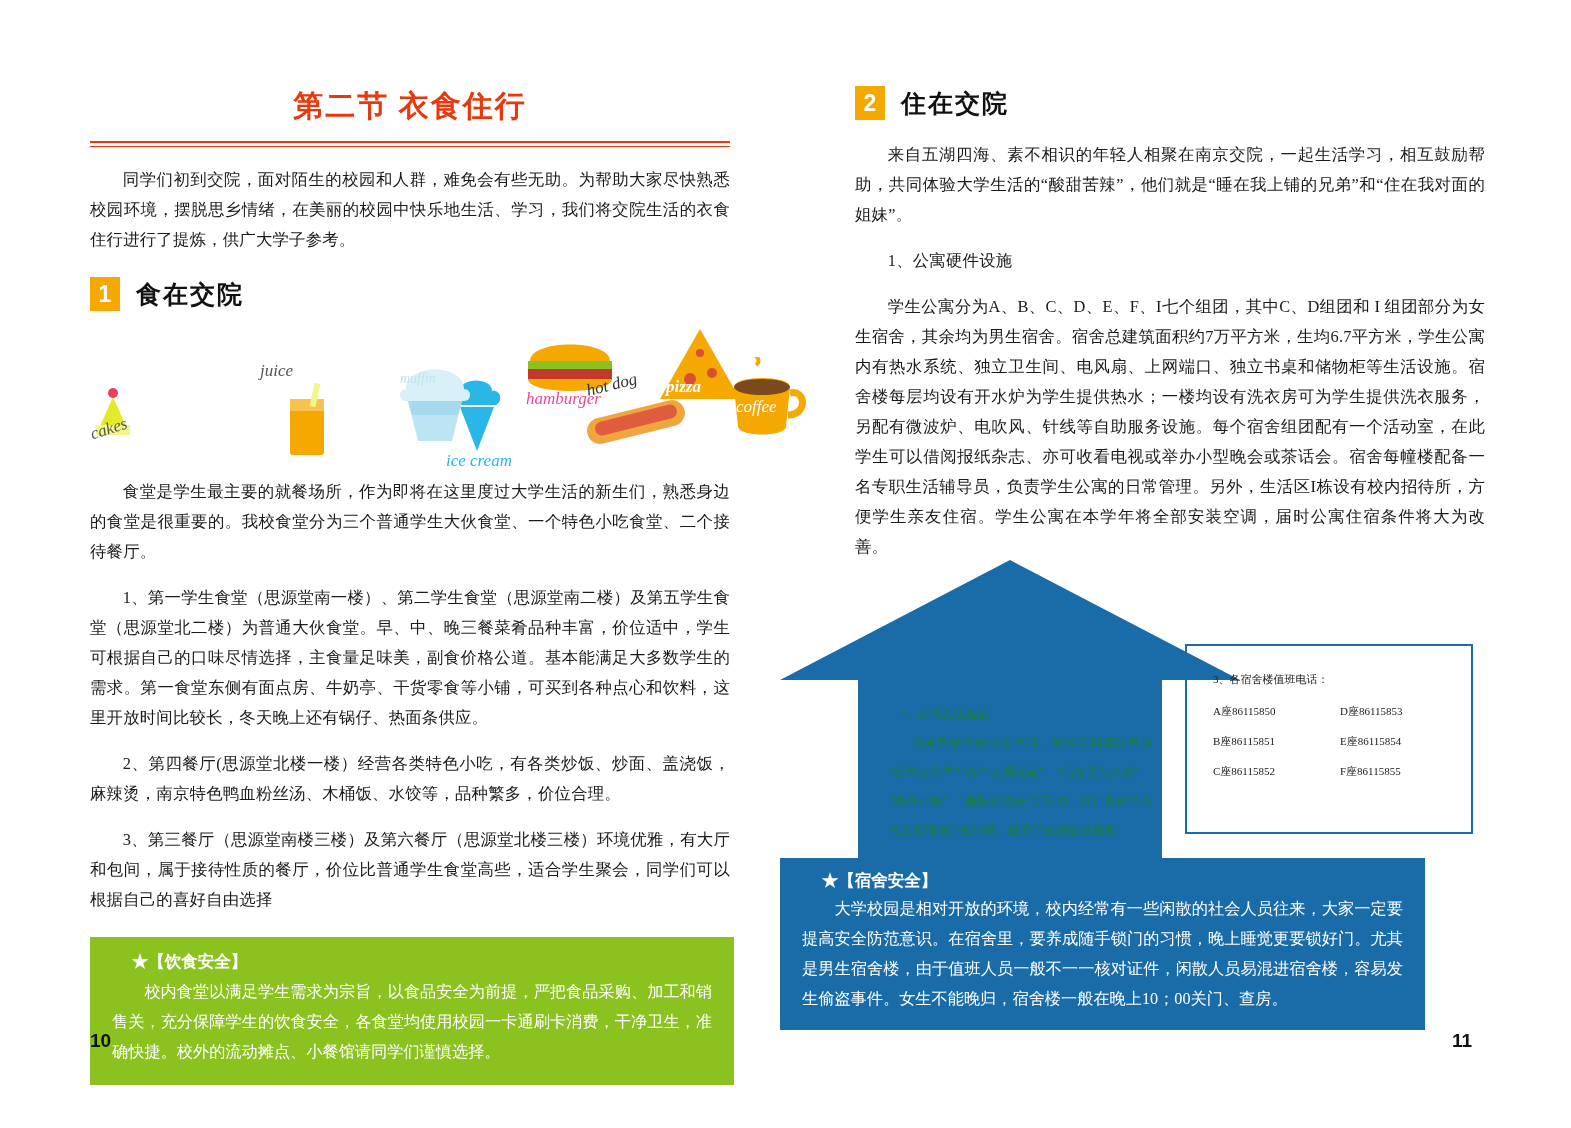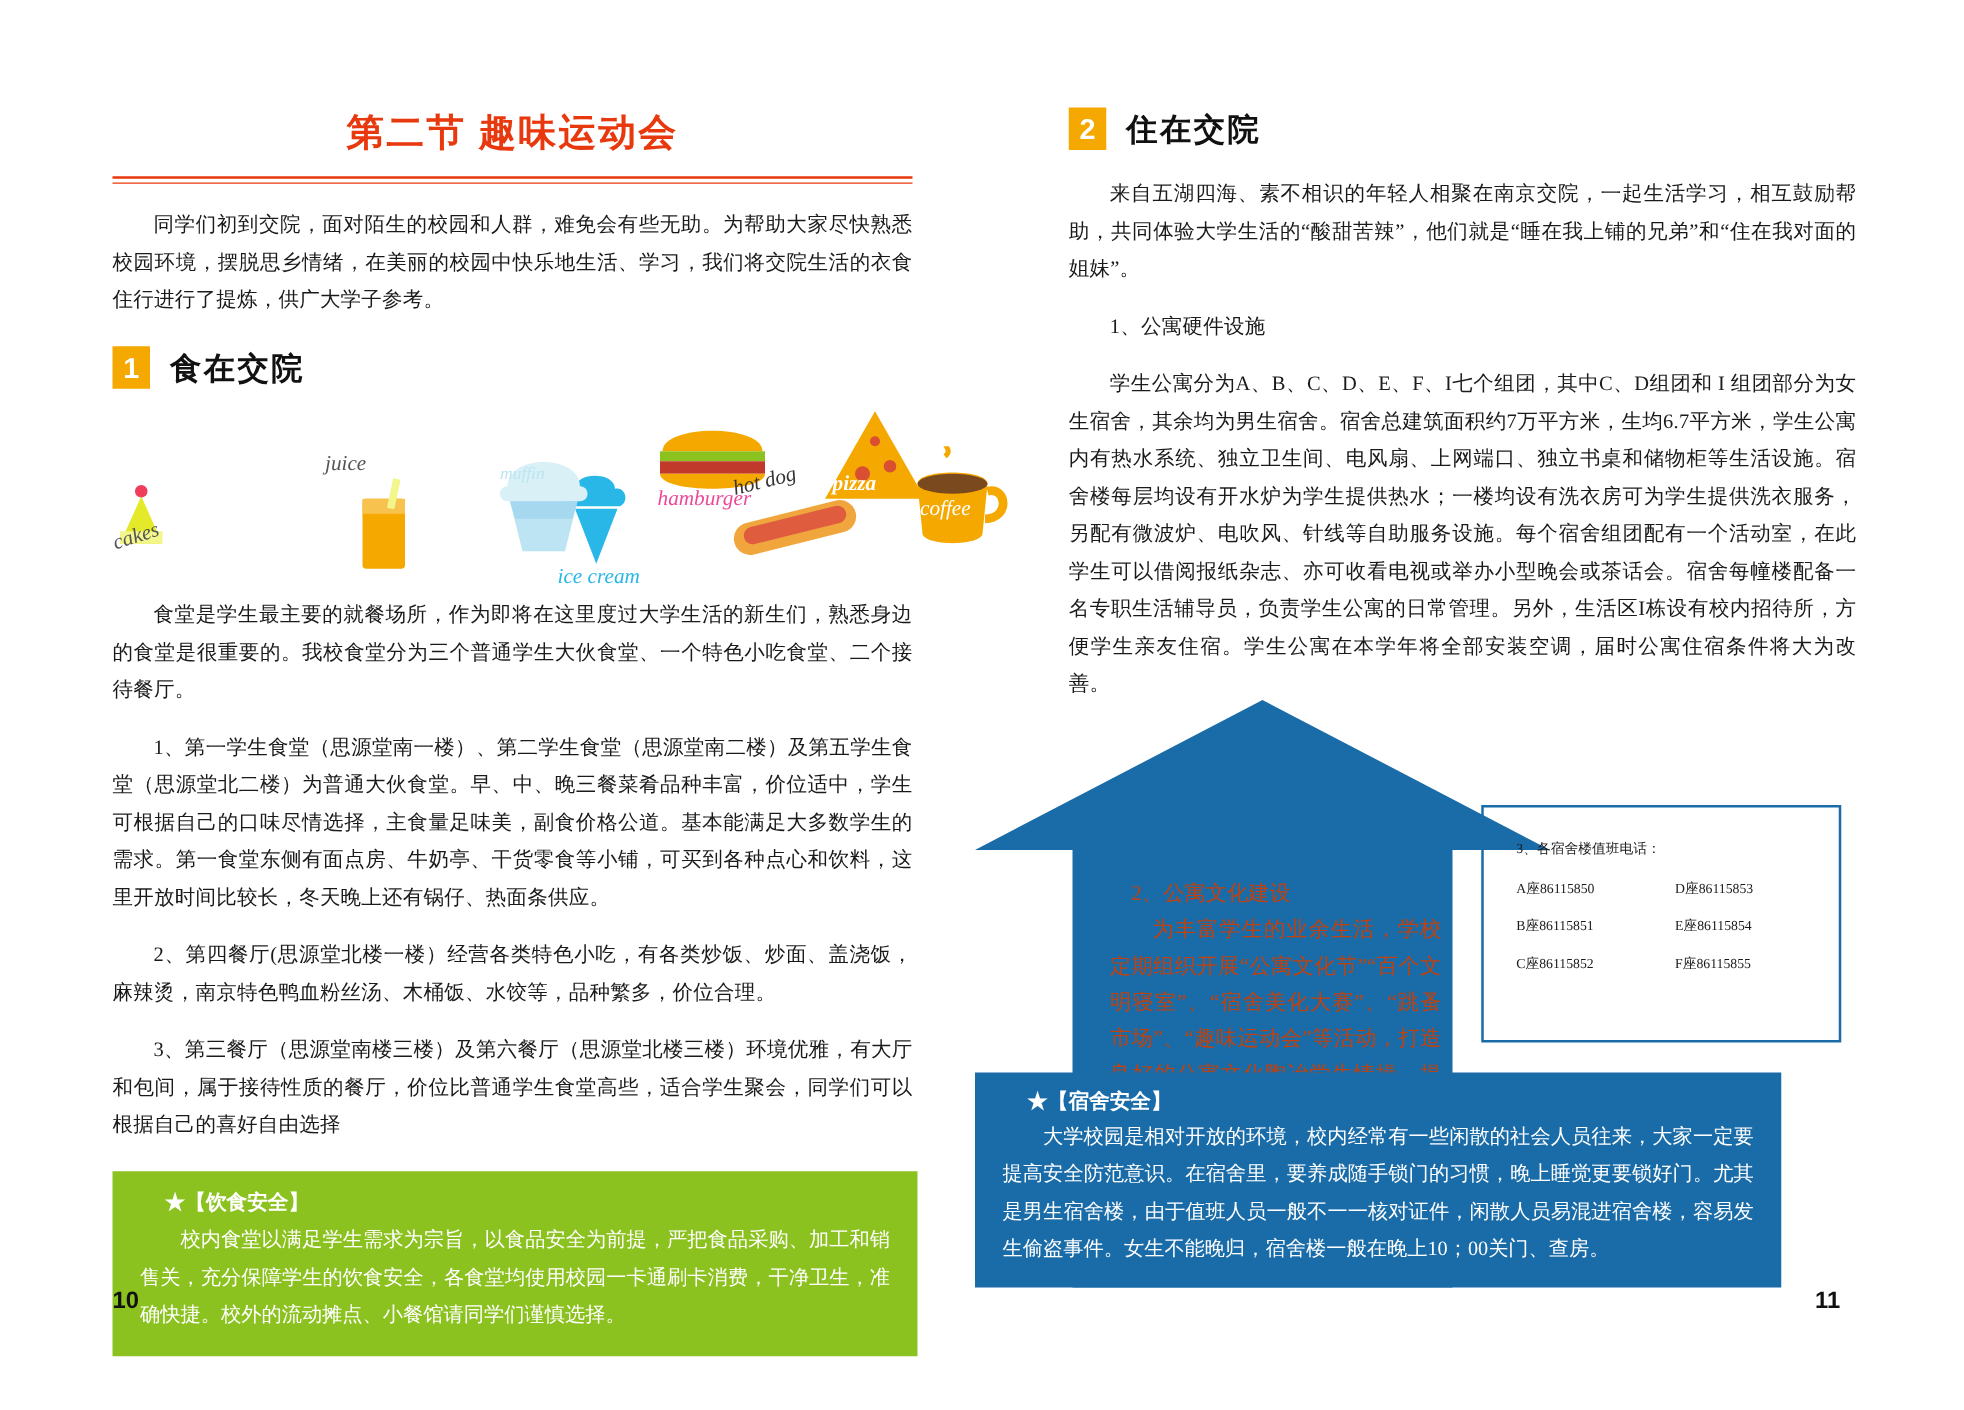--- a/index.html
+++ b/index.html
@@ -152,22 +152,22 @@
     left: 78px; top: 118px;
     width: 304px;
     height: 352px;
     background: #1a6ca8;
   }
   .arrow-text {
     position: absolute;
     left: 108px;
     top: 140px;
     width: 265px;
-    color: #c2410c;
-    font-size: 17px;
+    color: #15803d;
+    font-size: 12px;
     line-height: 29px;
   }
   .arrow-text .h { margin: 0 0 0 0; text-indent: 1em; }
   .arrow-text p { margin: 0; text-indent: 2em; text-align: justify; }
   .phone-box {
     position: absolute;
     left: 1185px;
     top: 644px;
     width: 288px;
     height: 190px;
@@ -207,21 +207,21 @@
     text-indent: 2em;
   }
 </style>
 </head>
 <body>
 
 <div class="page">
 
   <div class="left-col">
 
-    <h1 class="section-title">第二节  趣味运动会</h1>
+    <h1 class="section-title">第二节  衣食住行</h1>
     <div class="title-rule"></div>
 
     <p class="body">同学们初到交院，面对陌生的校园和人群，难免会有些无助。为帮助大家尽快熟悉校园环境，摆脱思乡情绪，在美丽的校园中快乐地生活、学习，我们将交院生活的衣食住行进行了提炼，供广大学子参考。</p>
 
     <div class="sub-head">
       <div class="num-badge">1</div>
       <div class="sub-head-text">食在交院</div>
     </div>
 
     <div class="food-row">

